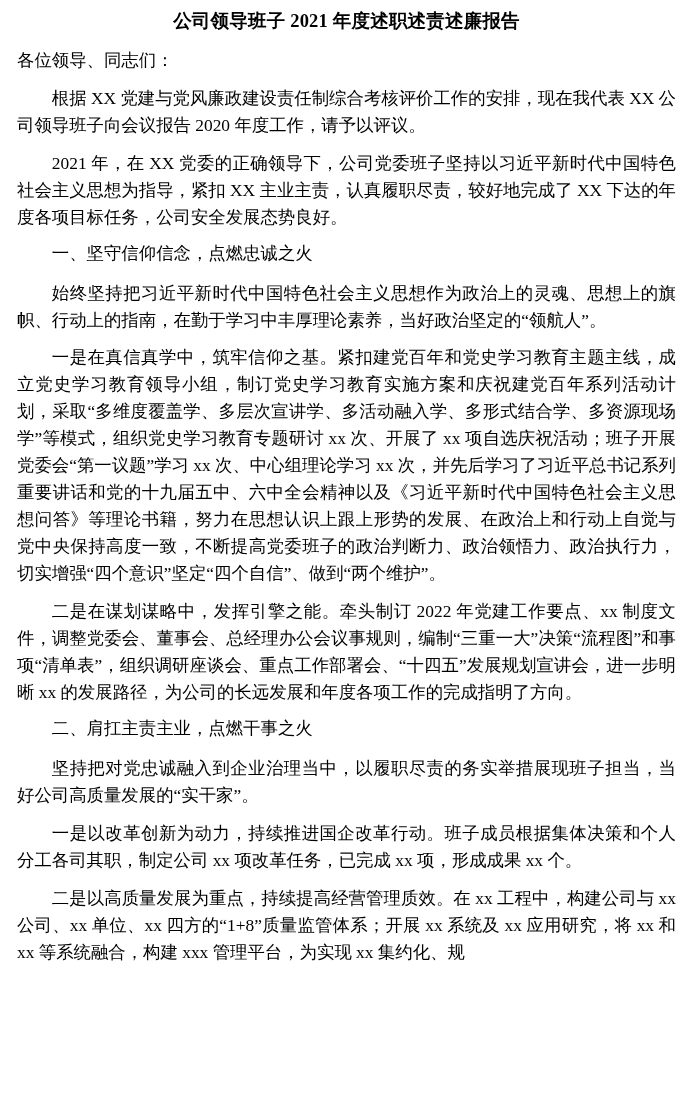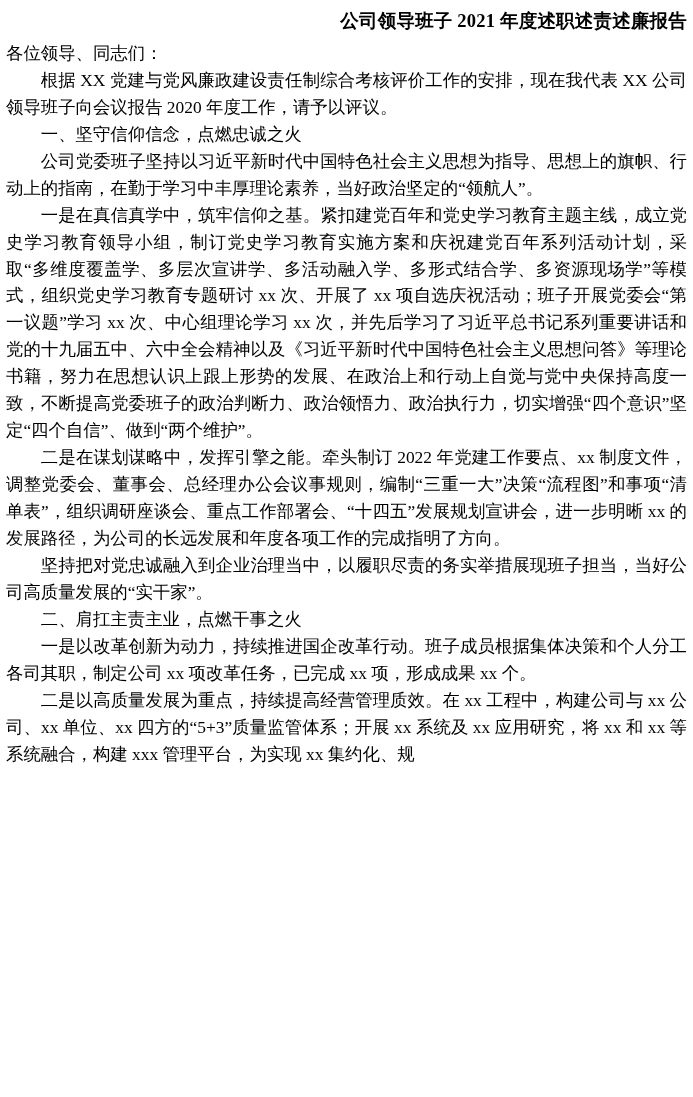--- a/index.html
+++ b/index.html
@@ -14,53 +14,55 @@
     color: #000000;
   }
   .page {
     width: 693px;
     min-height: 1097px;
     box-sizing: border-box;
     padding: 8px 6px 0 6px;
     overflow: hidden;
   }
   .doc-title {
-    text-align: right;
+    text-align: center;
     font-size: 18.5px;
     font-weight: bold;
     line-height: 1.5;
     margin: 0 0 4px 0;
     letter-spacing: 0.2px;
   }
   p.para {
     font-size: 17.4px;
     line-height: 1.55;
-    margin: 0;
+    margin: 11px;
     text-align: justify;
     text-justify: inter-ideograph;
     letter-spacing: 0px;
     word-break: break-word;
   }
   p.indent {
     text-indent: 2em;
   }
   p.heading {
     text-indent: 2em;
     font-weight: normal;
+    font-family: Liberation Mono, monospace;
   }
 </style>
 </head>
 <body>
 
 <div class="page">
   <h1 class="doc-title">公司领导班子 2021 年度述职述责述廉报告</h1>
 
   <p class="para">各位领导、同志们：</p>
   <p class="para indent">根据 XX 党建与党风廉政建设责任制综合考核评价工作的安排，现在我代表 XX 公司领导班子向会议报告 2020 年度工作，请予以评议。</p>
+  <p class="para indent">2021 年，在 XX 党委的正确领导下，公司党委班子坚持以习近平新时代中国特色社会主义思想为指导，紧扣 XX 主业主责，认真履职尽责，较好地完成了 XX 下达的年度各项目标任务，公司安全发展态势良好。</p>
   <p class="para heading">一、坚守信仰信念，点燃忠诚之火</p>
-  <p class="para indent">公司党委班子坚持以习近平新时代中国特色社会主义思想为指导、思想上的旗帜、行动上的指南，在勤于学习中丰厚理论素养，当好政治坚定的“领航人”。</p>
+  <p class="para indent">始终坚持把习近平新时代中国特色社会主义思想作为政治上的灵魂、思想上的旗帜、行动上的指南，在勤于学习中丰厚理论素养，当好政治坚定的“领航人”。</p>
   <p class="para indent">一是在真信真学中，筑牢信仰之基。紧扣建党百年和党史学习教育主题主线，成立党史学习教育领导小组，制订党史学习教育实施方案和庆祝建党百年系列活动计划，采取“多维度覆盖学、多层次宣讲学、多活动融入学、多形式结合学、多资源现场学”等模式，组织党史学习教育专题研讨 xx 次、开展了 xx 项自选庆祝活动；班子开展党委会“第一议题”学习 xx 次、中心组理论学习 xx 次，并先后学习了习近平总书记系列重要讲话和党的十九届五中、六中全会精神以及《习近平新时代中国特色社会主义思想问答》等理论书籍，努力在思想认识上跟上形势的发展、在政治上和行动上自觉与党中央保持高度一致，不断提高党委班子的政治判断力、政治领悟力、政治执行力，切实增强“四个意识”坚定“四个自信”、做到“两个维护”。</p>
   <p class="para indent">二是在谋划谋略中，发挥引擎之能。牵头制订 2022 年党建工作要点、xx 制度文件，调整党委会、董事会、总经理办公会议事规则，编制“三重一大”决策“流程图”和事项“清单表”，组织调研座谈会、重点工作部署会、“十四五”发展规划宣讲会，进一步明晰 xx 的发展路径，为公司的长远发展和年度各项工作的完成指明了方向。</p>
+  <p class="para heading">二、肩扛主责主业，点燃干事之火</p>
   <p class="para indent">坚持把对党忠诚融入到企业治理当中，以履职尽责的务实举措展现班子担当，当好公司高质量发展的“实干家”。</p>
-  <p class="para heading">二、肩扛主责主业，点燃干事之火</p>
   <p class="para indent">一是以改革创新为动力，持续推进国企改革行动。班子成员根据集体决策和个人分工各司其职，制定公司 xx 项改革任务，已完成 xx 项，形成成果 xx 个。</p>
-  <p class="para indent">二是以高质量发展为重点，持续提高经营管理质效。在 xx 工程中，构建公司与 xx 公司、xx 单位、xx 四方的“5+3”质量监管体系；开展 xx 系统及 xx 应用研究，将 xx 和 xx 等系统融合，构建 xxx 管理平台，为实现 xx 集约化、规</p>
+  <p class="para indent">二是以高质量发展为重点，持续提高经营管理质效。在 xx 工程中，构建公司与 xx 公司、xx 单位、xx 四方的“1+8”质量监管体系；开展 xx 系统及 xx 应用研究，将 xx 和 xx 等系统融合，构建 xxx 管理平台，为实现 xx 集约化、规</p>
 </div>
 
 </body></html>

